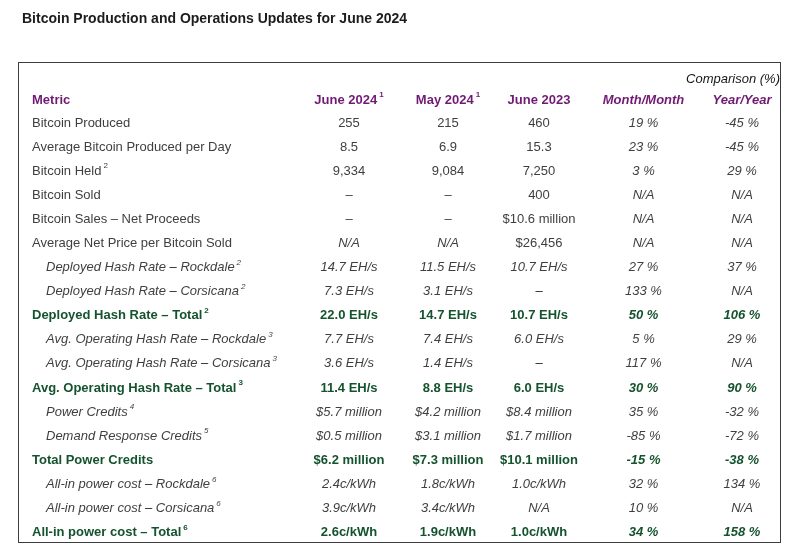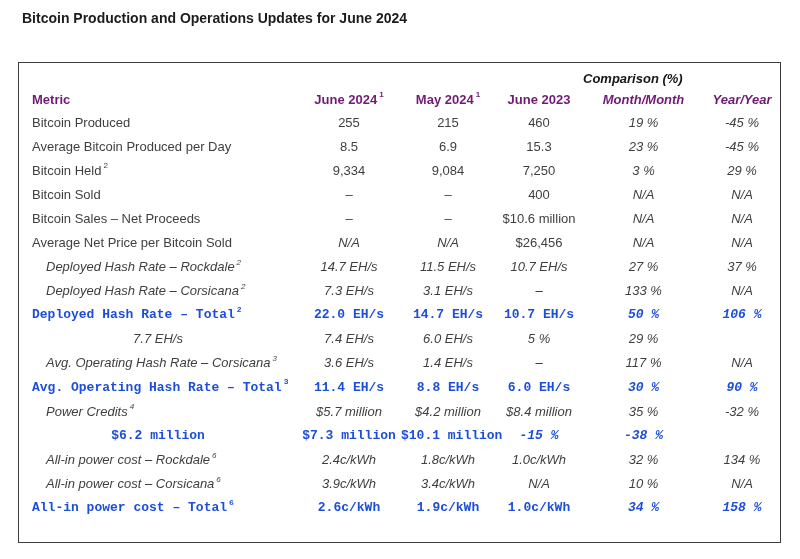--- a/index.html
+++ b/index.html
@@ -20,41 +20,41 @@
     width:763px; height:481px;
     border:1px solid #3d3d3d;
     background:#ffffff;
   }
   .thead { padding-top:5px; color:#161616; }
   .hrow1 {
     display:grid; grid-template-columns:564px 197px;
     height:20px; align-items:center;
   }
   .comparison-label {
-    font-size:13px; font-weight:bold; font-style:italic;
-    text-align:left; color:#161616; white-space:nowrap;
+    font-size:13px; font-weight:normal; font-style:italic;
+    text-align:right; color:#161616; white-space:nowrap;
   }
   .hrow2 {
     display:grid; grid-template-columns:278px 104px 94px 88px 121px 76px;
     height:22px; align-items:center;
   }
   .hrow2 .cell { font-weight:bold; color:#701a75; }
   .hrow2 .cell.comp { font-style:italic; }
   .row {
     display:grid; grid-template-columns:278px 104px 94px 88px 121px 76px;
     height:24.1px; align-items:center;
   }
   .cell {
     font-size:13px; color:#3f3f3f; text-align:center;
     white-space:nowrap; overflow:visible;
   }
   .cell.metric { text-align:left; padding-left:13px; }
   .row.sub .cell { font-style:italic; }
   .row.sub .cell.metric { padding-left:27px; }
-  .row.total .cell { font-weight:bold; color:#1d4ed8;font-family:Liberation Mono, monospace; }
+  .row.total .cell { font-weight:bold; color:#14532d; }
   .cell.comp { font-style:italic; }
   .cell.na { font-style:italic; }
   sup {
     font-size:8px; line-height:0; vertical-align:super;
     margin-left:2px; position:relative; top:-1px;
   }
 </style>
 </head>
 <body>
 
@@ -142,20 +142,21 @@
       </div>
       <div class="row total">
         <div class="cell metric"><span>Deployed Hash Rate – Total</span><sup>2</sup></div>
         <div class="cell">22.0 EH/s</div>
         <div class="cell">14.7 EH/s</div>
         <div class="cell">10.7 EH/s</div>
         <div class="cell comp">50 %</div>
         <div class="cell comp">106 %</div>
       </div>
       <div class="row sub">
+        <div class="cell metric"><span>Avg. Operating Hash Rate – Rockdale</span><sup>3</sup></div>
         <div class="cell">7.7 EH/s</div>
         <div class="cell">7.4 EH/s</div>
         <div class="cell">6.0 EH/s</div>
         <div class="cell comp">5 %</div>
         <div class="cell comp">29 %</div>
       </div>
       <div class="row sub">
         <div class="cell metric"><span>Avg. Operating Hash Rate – Corsicana</span><sup>3</sup></div>
         <div class="cell">3.6 EH/s</div>
         <div class="cell">1.4 EH/s</div>
@@ -172,21 +173,30 @@
         <div class="cell comp">90 %</div>
       </div>
       <div class="row sub">
         <div class="cell metric"><span>Power Credits</span><sup>4</sup></div>
         <div class="cell">$5.7 million</div>
         <div class="cell">$4.2 million</div>
         <div class="cell">$8.4 million</div>
         <div class="cell comp">35 %</div>
         <div class="cell comp">-32 %</div>
       </div>
-      <div class="row total">
+      <div class="row sub">
+        <div class="cell metric"><span>Demand Response Credits</span><sup>5</sup></div>
+        <div class="cell">$0.5 million</div>
+        <div class="cell">$3.1 million</div>
+        <div class="cell">$1.7 million</div>
+        <div class="cell comp">-85 %</div>
+        <div class="cell comp">-72 %</div>
+      </div>
+      <div class="row total">
+        <div class="cell metric"><span>Total Power Credits</span></div>
         <div class="cell">$6.2 million</div>
         <div class="cell">$7.3 million</div>
         <div class="cell">$10.1 million</div>
         <div class="cell comp">-15 %</div>
         <div class="cell comp">-38 %</div>
       </div>
       <div class="row sub">
         <div class="cell metric"><span>All-in power cost – Rockdale</span><sup>6</sup></div>
         <div class="cell">2.4c/kWh</div>
         <div class="cell">1.8c/kWh</div>

